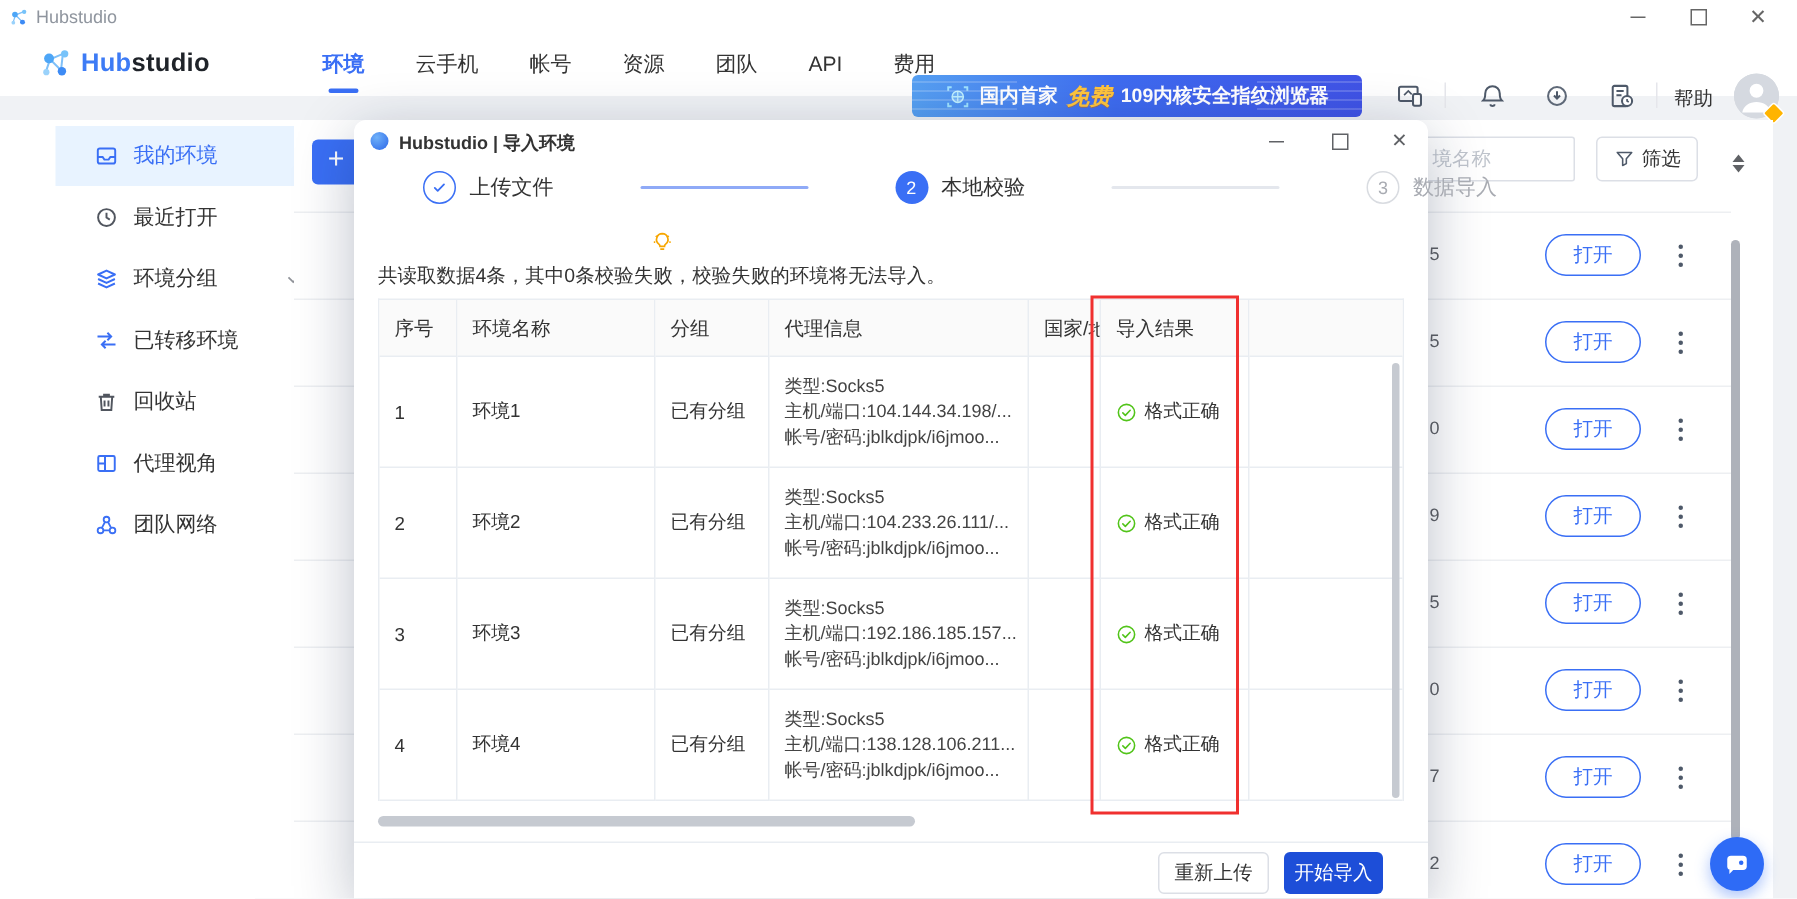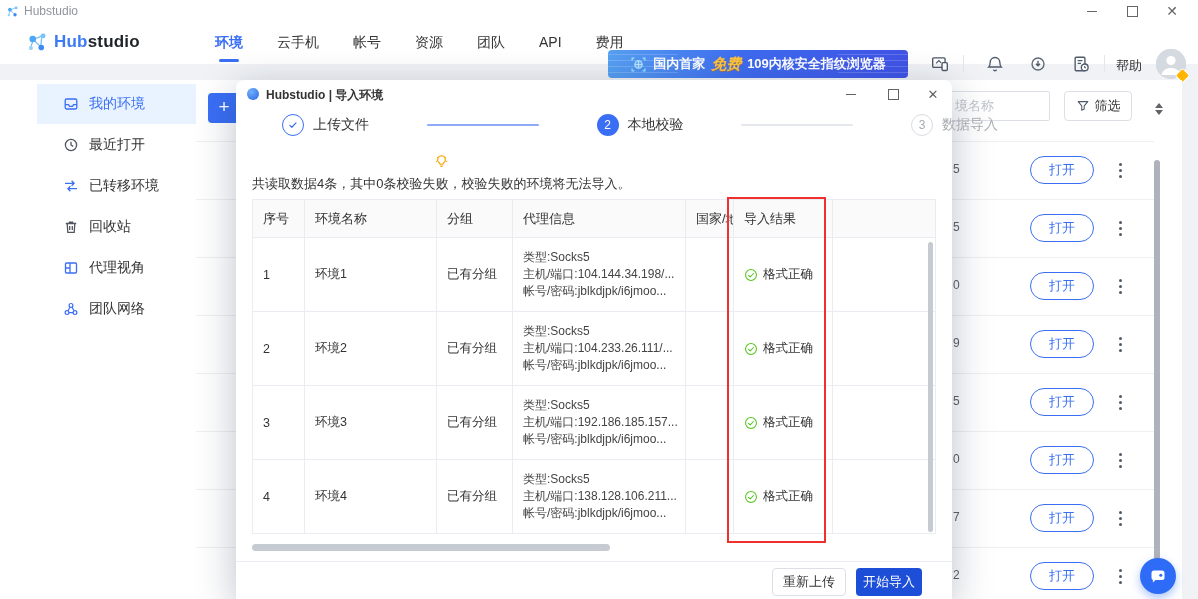--- a/index.html
+++ b/index.html
@@ -229,20 +229,35 @@
     <span class="ic">
       <svg width="16" height="16" viewBox="0 0 16 16" fill="none" stroke="currentColor" stroke-width="1.3">
         <circle cx="8" cy="8" r="5.6"></circle>
           <path d="M8 4.8V8l2.2 1.4"></path>
       </svg>
     </span>
     <span>最近打开</span>
   </div>
   <div class="sb-item">
     <span class="ic blue">
+      <svg width="16" height="16" viewBox="0 0 16 16" fill="none" stroke="currentColor" stroke-width="1.3" stroke-linejoin="round">
+        <path d="M8 2.4L13.6 5 8 7.6 2.4 5z"></path>
+          <path d="M2.4 8L8 10.6 13.6 8"></path>
+          <path d="M2.4 11L8 13.6 13.6 11"></path>
+      </svg>
+    </span>
+    <span>环境分组</span>
+    <span class="sb-chev">
+      <svg width="11" height="11" viewBox="0 0 12 12" fill="none" stroke="currentColor" stroke-width="1.3">
+          <path d="M2.5 4.2L6 7.7l3.5-3.5"></path>
+        </svg>
+    </span>
+  </div>
+  <div class="sb-item">
+    <span class="ic blue">
       <svg width="16" height="16" viewBox="0 0 16 16" fill="none" stroke="currentColor" stroke-width="1.3">
         <path d="M2 5.3h9M8.6 2.8l2.5 2.5-2.5 2.5"></path>
           <path d="M14 10.7H5M7.4 13.2L4.9 10.7l2.5-2.5"></path>
       </svg>
     </span>
     <span>已转移环境</span>
   </div>
   <div class="sb-item">
     <span class="ic">
       <svg width="16" height="16" viewBox="0 0 16 16" fill="none" stroke="currentColor" stroke-width="1.3">

